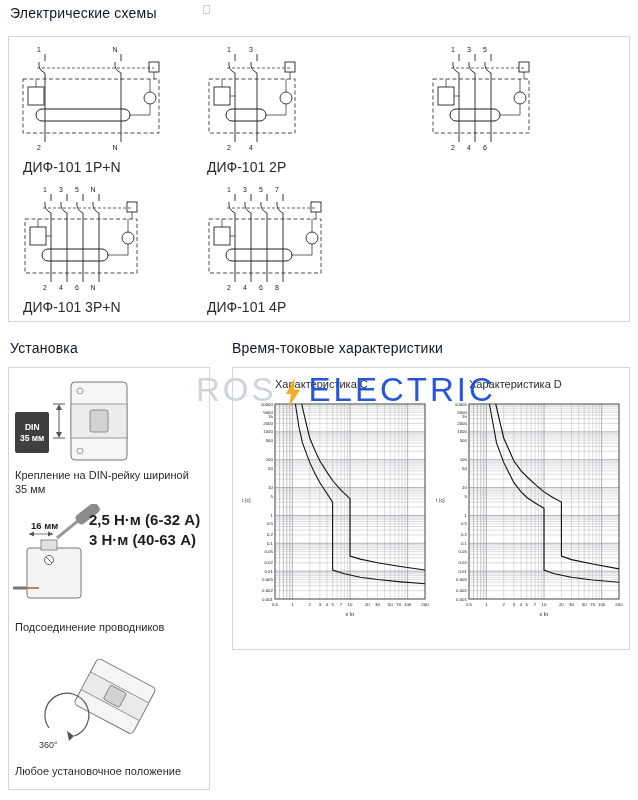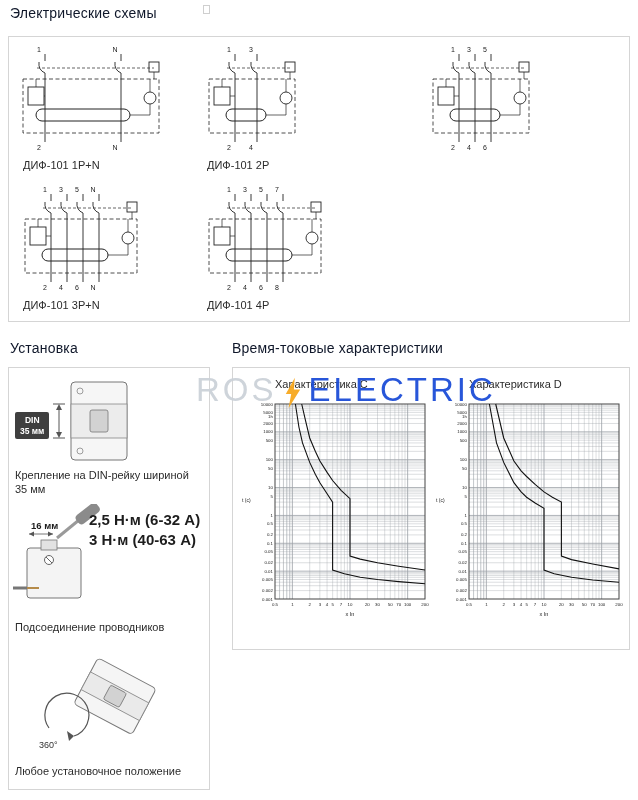--- a/index.html
+++ b/index.html
@@ -2,34 +2,34 @@
 <html><head>
 <meta charset="utf-8">
 <style>
   *{margin:0;padding:0;box-sizing:border-box}
   html,body{width:638px;height:800px;background:#fff;font-family:"Liberation Sans",sans-serif;position:relative;overflow:hidden}
   .section-title{position:absolute;font-size:14px;font-weight:400;color:#0f172a;letter-spacing:.2px}
   .box{position:absolute;border:1px solid #d5d5d5;background:#fff}
   .title-marker{position:absolute;left:203px;top:5px;width:7px;height:9px;border:1px solid #cfcfcf}
   
   .scheme{position:absolute;width:185px}
-  .scheme-label{font-size:11px;color:#2b2b2b;padding-left:2px;margin-top:0px}
+  .scheme-label{font-size:14px;color:#2b2b2b;padding-left:2px;margin-top:0px}
   #sch0{left:12px;top:6px}
   #sch1{left:196px;top:6px}
   #sch2{left:420px;top:6px}
   #sch3{left:12px;top:146px}
   #sch4{left:196px;top:146px}
   svg text{font-family:"Liberation Sans",sans-serif}
   
   .fig{position:absolute}
   .caption{position:absolute;font-size:11px;color:#2b2b2b;line-height:1.3}
   .torque{position:absolute;font-size:15px;font-weight:bold;color:#1d1d1d;line-height:1.35}
   .strip-label{position:absolute;font-size:9.5px;font-weight:bold;color:#1d1d1d}
   .angle-label{position:absolute;font-size:9px;color:#333}
-  .din-badge{position:absolute;left:6px;top:44px;background:#3f3f3f;color:#fff;font-size:8.5px;font-weight:bold;text-align:center;line-height:1.25;padding:3px 5px;border-radius:2px}
+  .din-badge{position:absolute;left:6px;top:44px;background:#3f3f3f;color:#fff;font-size:8.5px;font-weight:bold;text-align:center;line-height:1.25;padding:10px 5px;border-radius:2px}
   
   .chart-title{position:absolute;font-size:11px;color:#2b2b2b}
   .chart-svg{position:absolute}
   
   .watermark{position:absolute;left:196px;top:371px;display:flex;align-items:flex-end;gap:7px;z-index:6;pointer-events:none;opacity:.95}
   .wm-text{font-size:33px;letter-spacing:3px;color:#ccd2d9;font-weight:400}
 </style>
 </head>
 <body>
 

